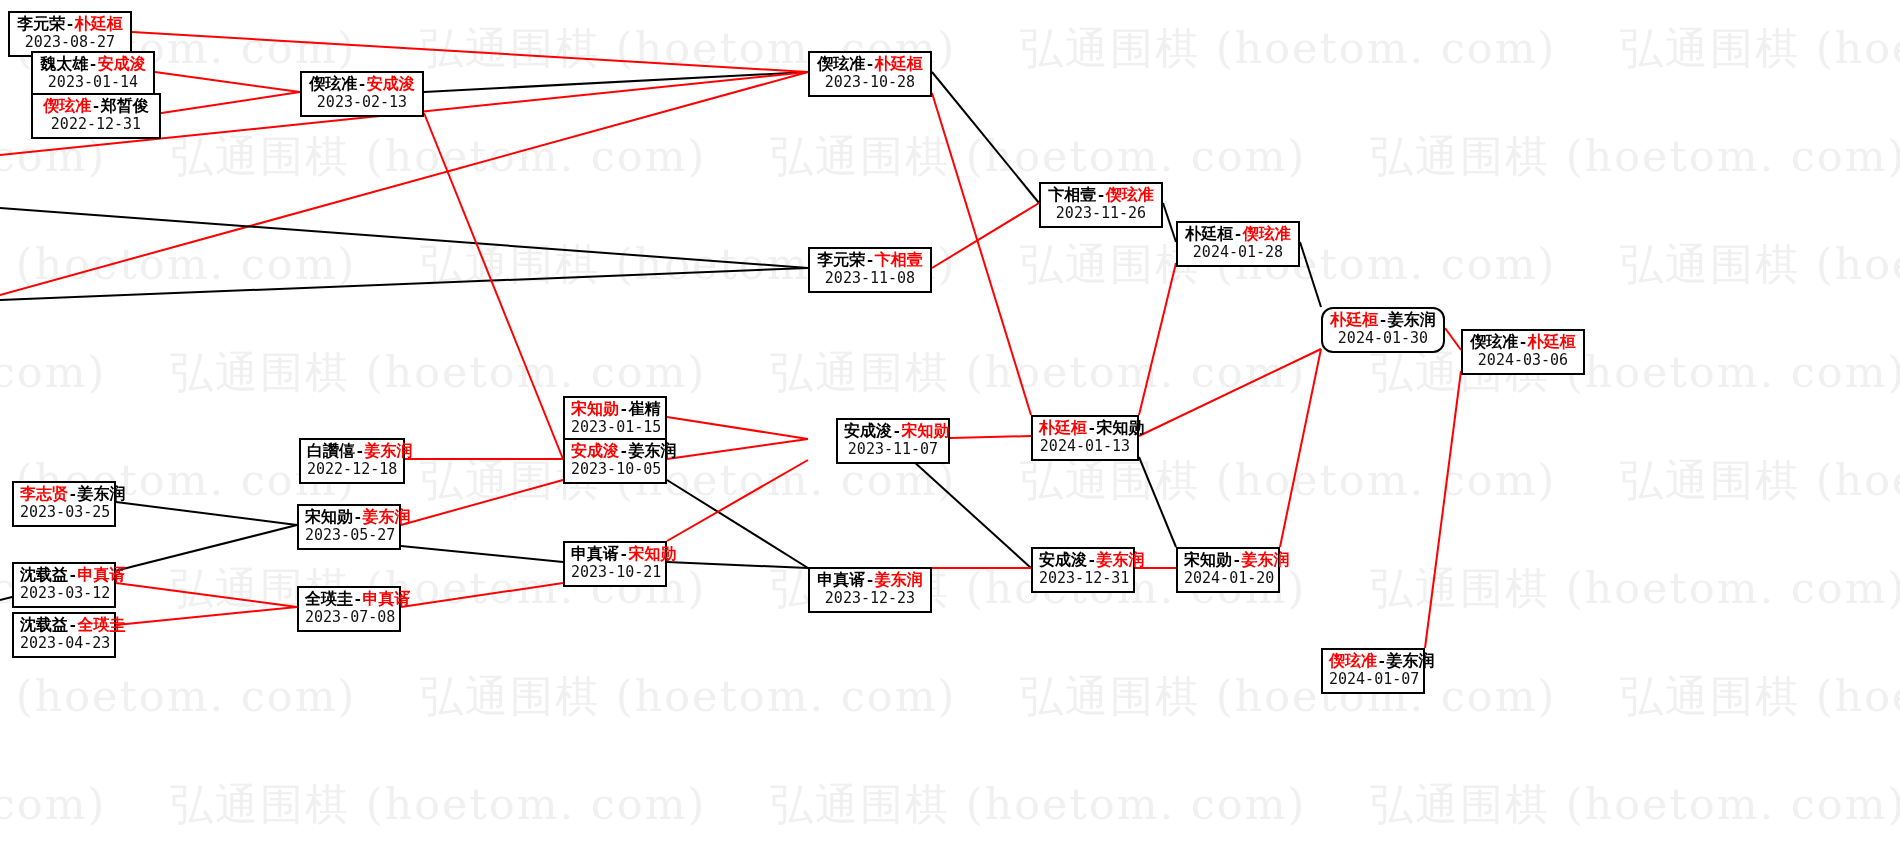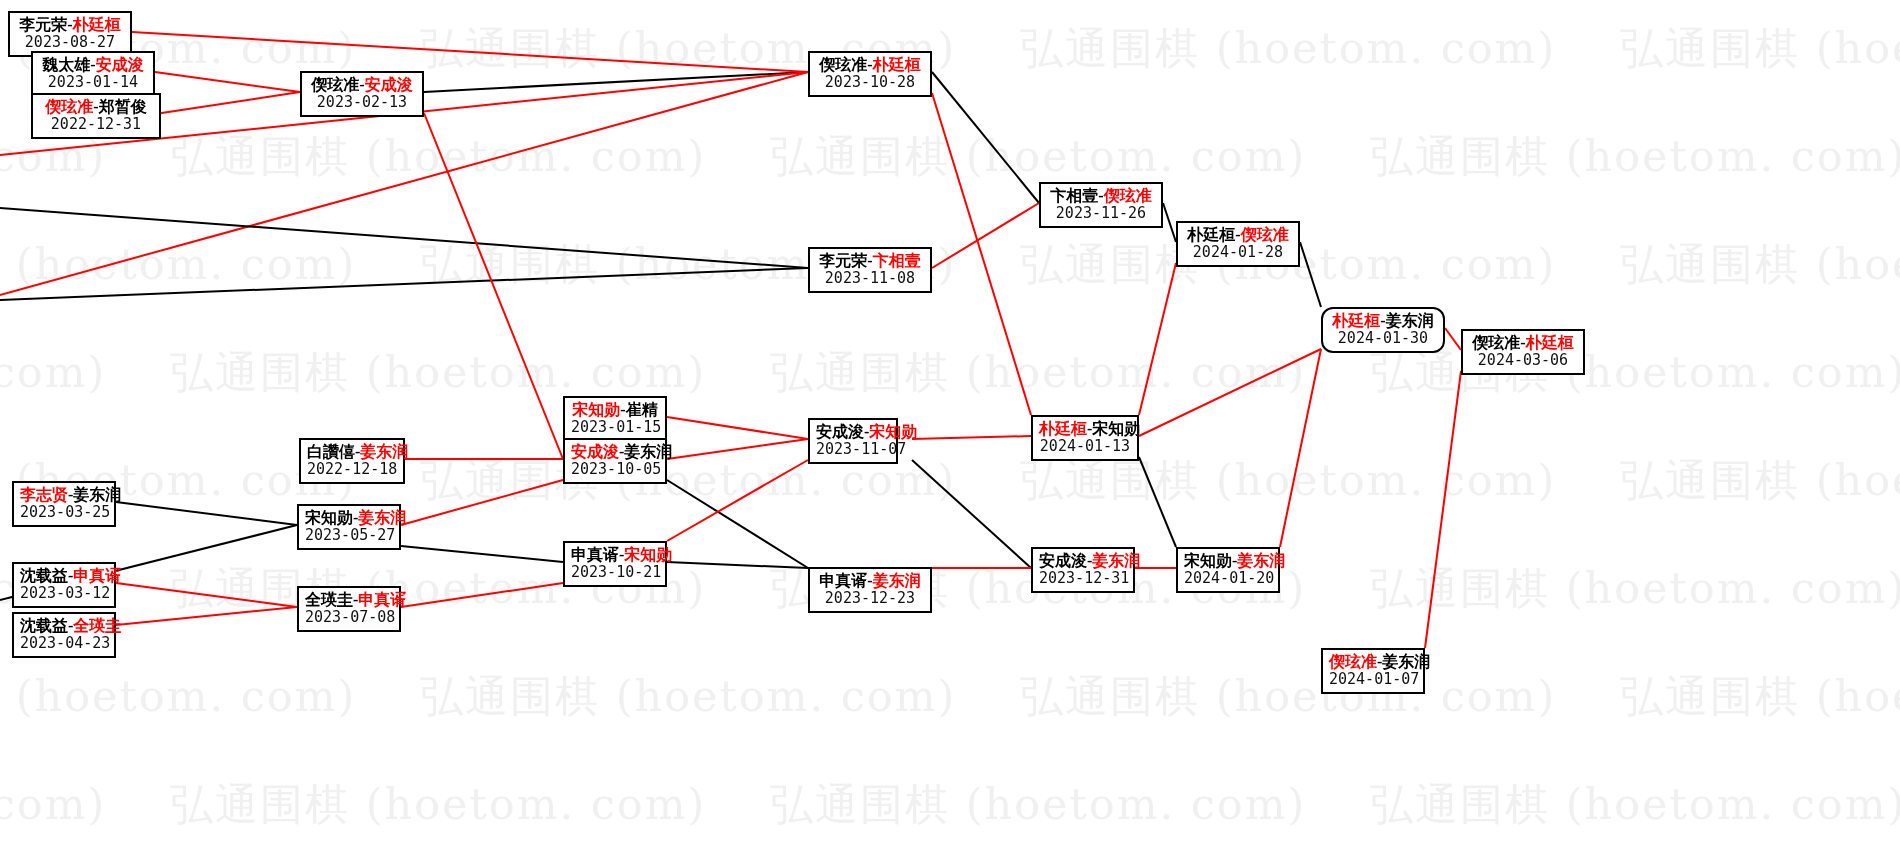--- a/index.html
+++ b/index.html
@@ -28,21 +28,21 @@
     position:absolute;z-index:3;
     box-sizing:border-box;
     border:2px solid #000;
     background:#fff;
     text-align:center;
     padding:3px 6px 4px 6px;
     line-height:1.13;
     white-space:nowrap;
   }
   .nm{font-size:16px;font-weight:600;color:#000;
-      font-family:Liberation Serif, serif;}
+      font-family:Liberation Mono, monospace;}
   .nm .r{color:#ff0000;}
   .nm .k{color:#000;}
   .dt{font-size:15px;color:#111;letter-spacing:0px;
       font-family:"DejaVu Sans Mono","Liberation Mono",monospace;}
 </style>
 </head>
 <body>
 
 <div id="stage">
 
@@ -174,21 +174,21 @@
         <div class="dt">2023-01-15</div>
       </div>
       <div class="node" style="left: 299px; top: 438px; width: 106px;">
         <div class="nm"><span class="k">白讚僖</span><span class="k">-</span><span class="r">姜东润</span></div>
         <div class="dt">2022-12-18</div>
       </div>
       <div class="node" style="left: 563px; top: 438px; width: 104px;">
         <div class="nm"><span class="r">安成浚</span><span class="k">-</span><span class="k">姜东润</span></div>
         <div class="dt">2023-10-05</div>
       </div>
-      <div class="node" style="left: 808px; top: 418px; width: 90px;">
+      <div class="node" style="left: 836px; top: 418px; width: 114px;">
         <div class="nm"><span class="k">安成浚</span><span class="k">-</span><span class="r">宋知勋</span></div>
         <div class="dt">2023-11-07</div>
       </div>
       <div class="node" style="left: 1031px; top: 415px; width: 108px;">
         <div class="nm"><span class="r">朴廷桓</span><span class="k">-</span><span class="k">宋知勋</span></div>
         <div class="dt">2024-01-13</div>
       </div>
       <div class="node" style="left: 12px; top: 481px; width: 104px;">
         <div class="nm"><span class="r">李志贤</span><span class="k">-</span><span class="k">姜东润</span></div>
         <div class="dt">2023-03-25</div>

